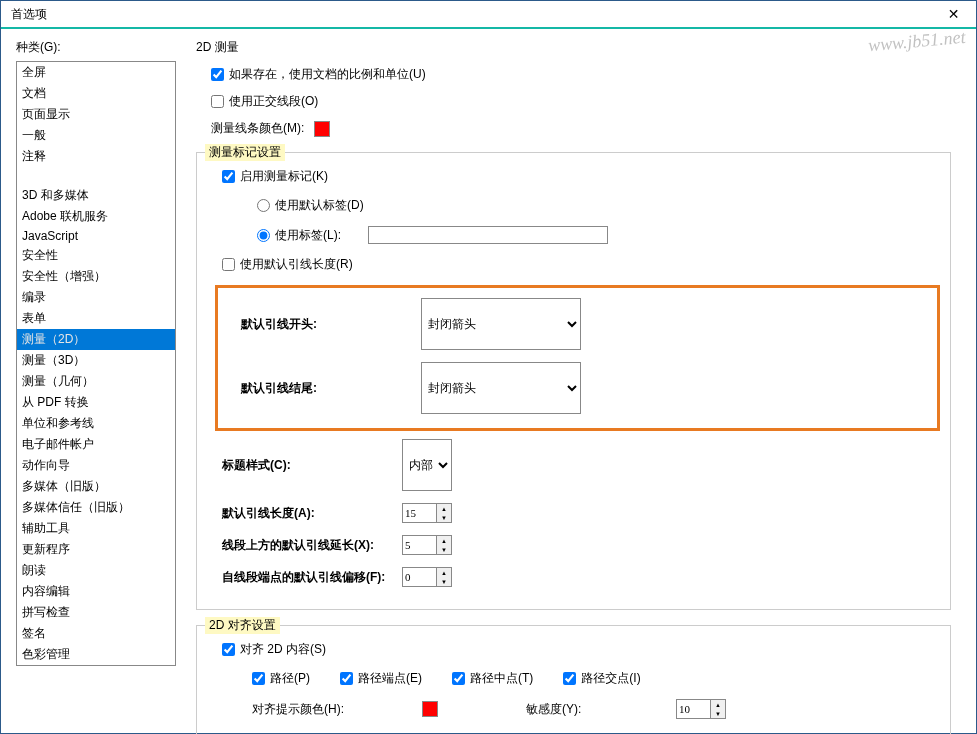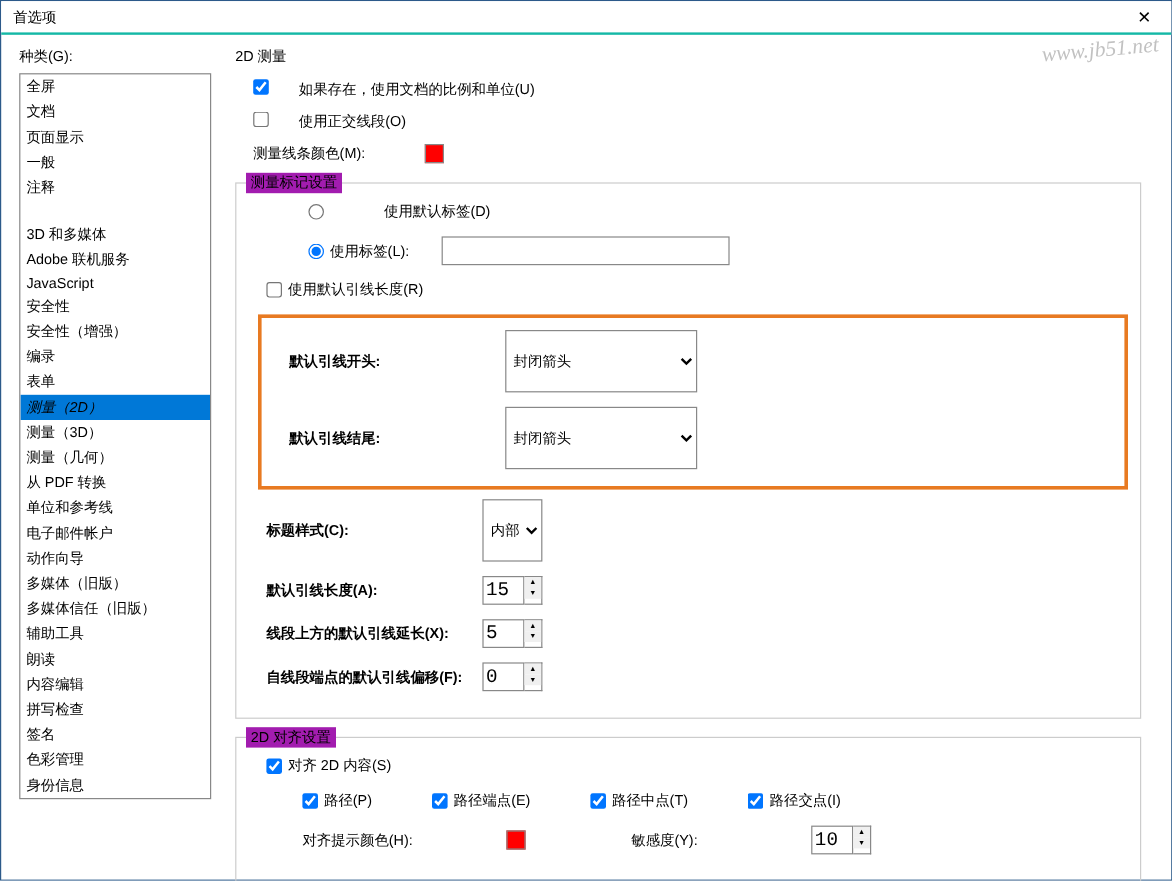--- a/index.html
+++ b/index.html
@@ -10,34 +10,34 @@
 .close-btn { width: 45px; height: 28px; display: flex; align-items: center; justify-content: center; cursor: pointer; font-size: 14px; }
 .watermark { position: absolute; right: 10px; top: 30px; font-style: italic; color: #999; font-size: 18px; transform: rotate(-5deg); pointer-events: none; font-family: cursive; opacity: 0.6; }
 .content { flex: 1; display: flex; padding: 10px 15px 0 15px; gap: 20px; }
 .sidebar { width: 160px; display: flex; flex-direction: column; }
 .sidebar-label { margin-bottom: 5px; }
 .listbox { border: 1px solid #888; flex: 1; overflow-y: scroll; max-height: 605px; }
 .listbox::-webkit-scrollbar { width: 16px; }
 .listbox::-webkit-scrollbar-track { background: #f0f0f0; }
 .listbox::-webkit-scrollbar-thumb { background: #c0c0c0; border: 1px solid #a0a0a0; }
 .list-item { padding: 2px 5px; cursor: pointer; white-space: nowrap; }
-.list-item.selected { background: #0078d7; color: #000000; font-style: italic; }
+.list-item.selected { background: #0078d7; color: #e5e5e5; }
 .main { flex: 1; padding-right: 10px; }
 .section-title { margin-bottom: 10px; }
-.row { display: flex; align-items: flex-start; margin-bottom: 10px; margin-left: 15px; gap: 20px; }
+.row { display: flex; align-items: center; margin-bottom: 10px; margin-left: 15px; }
 .checkbox, .radio { margin-right: 5px; }
 .color-swatch { width: 16px; height: 16px; background: #ff0000; border: 1px solid #888; display: inline-block; vertical-align: middle; }
 .groupbox { border: 1px solid #ccc; padding: 15px 10px 10px 10px; margin: 15px 0; position: relative; }
-.groupbox-title { position: absolute; top: -9px; left: 8px; background: #a21caf; padding: 0 4px; }
+.groupbox-title { position: absolute; top: -9px; left: 8px; background: #fef9c3; padding: 0 4px; }
 .form-row { display: flex; align-items: center; margin-bottom: 12px; margin-left: 15px; }
 .form-label { width: 180px; font-weight: bold; }
 .highlight-box { border: 3px solid #e87a22; padding: 10px 8px 2px 8px; margin: 8px 0 8px 8px; }
 select { font-family: inherit; font-size: 12px; padding: 17px 2px; border: 1px solid #888; background: #fff; }
 select.wide { width: 160px; }
-input[type="text"] { font-family: Liberation Mono, monospace; font-size: 16px; padding: 2px; border: 1px solid #888; }
+input[type="text"] { font-family: Liberation Serif, serif; font-size: 11px; padding: 2px; border: 1px solid #888; }
 .spinner { display: inline-flex; }
 .spinner input { width: 35px; padding: 2px; border: 1px solid #888; }
 .spinner-btns { display: flex; flex-direction: column; border: 1px solid #888; border-left: none; }
 .spinner-btn { width: 14px; height: 9px; font-size: 6px; line-height: 6px; display: flex; align-items: center; justify-content: center; cursor: pointer; background: #f0f0f0; }
 .footer { height: 50px; display: flex; align-items: center; justify-content: flex-end; padding: 0 25px; gap: 20px; border-top: none; }
 .btn { width: 80px; height: 24px; border: 1px solid #888; background: #f0f0f0; cursor: pointer; font-family: Liberation Sans, sans-serif; font-size: 12px; }
 .btn.primary { border: 1px solid #0078d7; background: #e5f1fb; }
 .check-inline { display: inline-flex; align-items: center; margin-right: 30px; }
 </style>
 </head>
@@ -69,20 +69,21 @@
           <div class="list-item selected">测量（2D）</div>
           <div class="list-item">测量（3D）</div>
           <div class="list-item">测量（几何）</div>
           <div class="list-item">从 PDF 转换</div>
           <div class="list-item">单位和参考线</div>
           <div class="list-item">电子邮件帐户</div>
           <div class="list-item">动作向导</div>
           <div class="list-item">多媒体（旧版）</div>
           <div class="list-item">多媒体信任（旧版）</div>
           <div class="list-item">辅助工具</div>
+          <div class="list-item">更新程序</div>
           <div class="list-item">朗读</div>
           <div class="list-item">内容编辑</div>
           <div class="list-item">拼写检查</div>
           <div class="list-item">签名</div>
           <div class="list-item">色彩管理</div>
           <div class="list-item">身份信息</div>
         </div>
     </div>
     <div class="main">
       <div class="section-title">2D 测量</div>
@@ -95,21 +96,25 @@
         <span>使用正交线段(O)</span>
       </div>
       <div class="row">
         <span>测量线条颜色(M):</span>
         &nbsp;&nbsp;&nbsp;
         <span class="color-swatch"></span>
       </div>
 
       <div class="groupbox">
         <span class="groupbox-title">测量标记设置</span>
-        <div class="form-row" style="margin-left:50px;gap:45px;">
+        <div class="form-row">
+          <input type="checkbox" class="checkbox" checked="" style="">
+          <span>启用测量标记(K)</span>
+        </div>
+        <div class="form-row" style="margin-left:50px;">
           <input type="radio" name="lbl" class="radio" style="">
           <span>使用默认标签(D)</span>
         </div>
         <div class="form-row" style="margin-left:50px;">
           <input type="radio" name="lbl" class="radio" checked="" style="">
           <span>使用标签(L):</span>
           &nbsp;&nbsp;&nbsp;&nbsp;&nbsp;&nbsp;&nbsp;&nbsp;
           <input type="text" style="width: 240px;" value="">
         </div>
         <div class="form-row">
@@ -169,21 +174,21 @@
           </div>
         </div>
       </div>
 
       <div class="groupbox">
         <span class="groupbox-title">2D 对齐设置</span>
         <div class="form-row">
           <input type="checkbox" class="checkbox" checked="" style="">
           <span>对齐 2D 内容(S)</span>
         </div>
-        <div class="form-row" style="margin-left:45px;gap:20px;">
+        <div class="form-row" style="margin-left:45px;">
           <span class="check-inline">
               <input type="checkbox" class="checkbox" checked="" style="">
               <span>路径(P)</span>
             </span>
           <span class="check-inline">
               <input type="checkbox" class="checkbox" checked="" style="">
               <span>路径端点(E)</span>
             </span>
           <span class="check-inline">
               <input type="checkbox" class="checkbox" checked="" style="">

